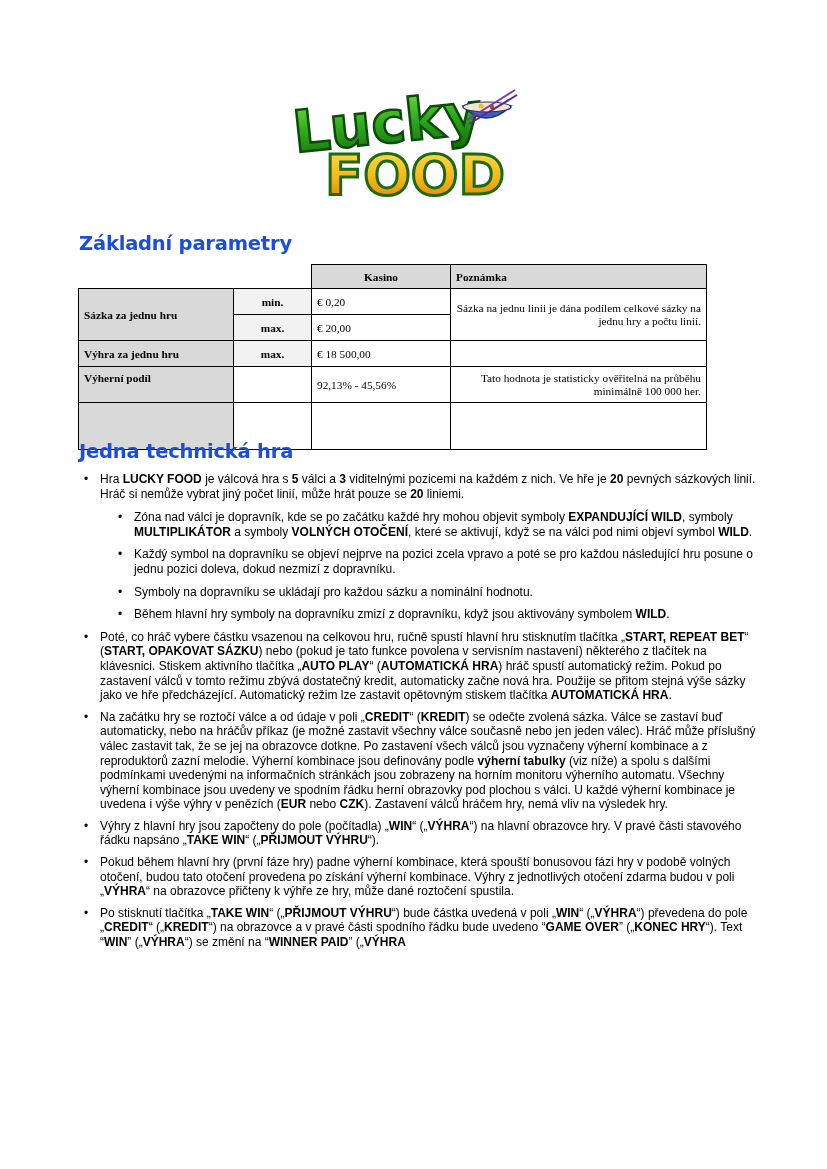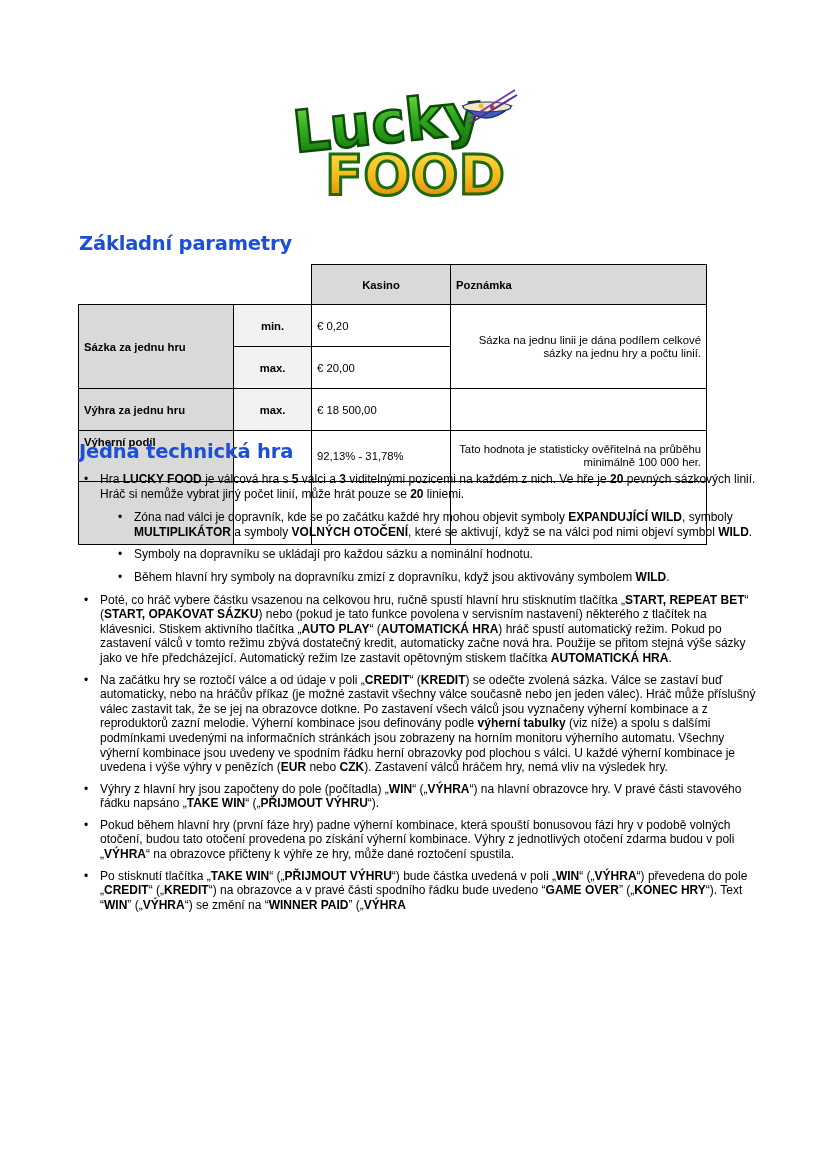--- a/index.html
+++ b/index.html
@@ -8,21 +8,21 @@
   
   .logo { position: absolute; left: 285px; top: 86px; width: 245px; height: 115px; }
   .logo svg { width: 100%; height: 100%; }
 
   h2 { position: absolute; left: 79px; margin: 0; font-family: "DejaVu Sans", sans-serif; font-weight: bold; font-size: 19.5px; letter-spacing: -0.2px; color: #1d4ed8; }
   .h-params { top: 232px; }
   .h-tech { top: 440px; }
 
   
   table.params { position: absolute; left: 78px; top: 264px; border-collapse: collapse; font-size: 11.3px; table-layout: fixed; }
-  table.params td { border: 1.6px solid #000; padding: 12px 5px; vertical-align: middle; }
+  table.params td { border: 1.6px solid #000; padding: 4px 5px; vertical-align: middle; font-family: Liberation Serif, serif; }
   table.params td.blank-head { border: none; background: transparent; }
   .c1 { width: 155px; } .c2 { width: 78px; } .c3 { width: 139px; } .c4 { width: 256px; }
   .th { background: #d9d9d9; font-weight: bold; height: 15px; }
   .th.center { text-align: center; }
   .label { background: #d9d9d9; font-weight: bold; }
   .sub { background: #f2f2f2; font-weight: bold; text-align: center; }
   .val { text-align: left; }
   .note { line-height: 13px; text-align: right; }
   tr.r1 td { height: 17px; } tr.r2 td { height: 17px; } tr.r3 td { height: 17px; }
   tr.r4 td { height: 26px; } tr.r5 td { height: 38px; }
@@ -95,41 +95,42 @@
   </tr>
   <tr class="r3">
     <td class="label">Výhra za jednu hru</td>
     <td class="sub">max.</td>
     <td class="val">€ 18 500,00</td>
     <td class="note"></td>
   </tr>
   <tr class="r4">
     <td class="label" style="vertical-align:top;padding-top:5px">Výherní podíl</td>
     <td></td>
-    <td class="val">92,13% - 31,78%</td>
+    <td class="val">92,13% - 45,56%</td>
     <td class="note">Tato hodnota je statisticky ověřitelná na průběhu minimálně 100 000 her.</td>
   </tr>
   <tr class="r5">
     <td class="label"></td>
     <td></td>
     <td></td>
     <td></td>
   </tr>
 </tbody>
   </table>
 
 <h2 class="h-tech">Jedna technická hra</h2>
 
 <ul class="list">
   <li>
     <span>Hra </span><b>LUCKY FOOD</b><span> je válcová hra s </span><b>5</b><span> válci a </span><b>3</b><span> viditelnými pozicemi na každém z nich. Ve hře je </span><b>20</b><span> pevných sázkových linií. Hráč si nemůže vybrat jiný počet linií, může hrát pouze se </span><b>20</b><span> liniemi.</span>
     <ul class="sub-list">
       <li>
         <span>Zóna nad válci je dopravník, kde se po začátku každé hry mohou objevit symboly </span><b>EXPANDUJÍCÍ WILD</b><span>, symboly </span><b>MULTIPLIKÁTOR</b><span> a symboly </span><b>VOLNÝCH OTOČENÍ</b><span>, které se aktivují, když se na válci pod nimi objeví symbol </span><b>WILD</b><span>.</span>
       </li>
+      <li>Každý symbol na dopravníku se objeví nejprve na pozici zcela vpravo a poté se pro každou následující hru posune o jednu pozici doleva, dokud nezmizí z dopravníku.</li>
       <li>Symboly na dopravníku se ukládají pro každou sázku a nominální hodnotu.</li>
       <li>
         <span>Během hlavní hry symboly na dopravníku zmizí z dopravníku, když jsou aktivovány symbolem </span><b>WILD</b><span>.</span>
       </li>
     </ul>
   </li>
   <li>
     <span>Poté, co hráč vybere částku vsazenou na celkovou hru, ručně spustí hlavní hru stisknutím tlačítka „</span><b>START, REPEAT BET</b><span>“ (</span><b>START, OPAKOVAT SÁZKU</b><span>) nebo (pokud je tato funkce povolena v servisním nastavení) některého z tlačítek na klávesnici. Stiskem aktivního tlačítka „</span><b>AUTO PLAY</b><span>“ (</span><b>AUTOMATICKÁ HRA</b><span>)  hráč spustí automatický režim. Pokud po zastavení válců v tomto režimu zbývá dostatečný kredit, automaticky začne nová hra. Použije se přitom stejná výše sázky jako ve hře předcházející. Automatický režim lze zastavit opětovným stiskem tlačítka </span><b>AUTOMATICKÁ HRA</b><span>.</span>
   </li>
   <li>

